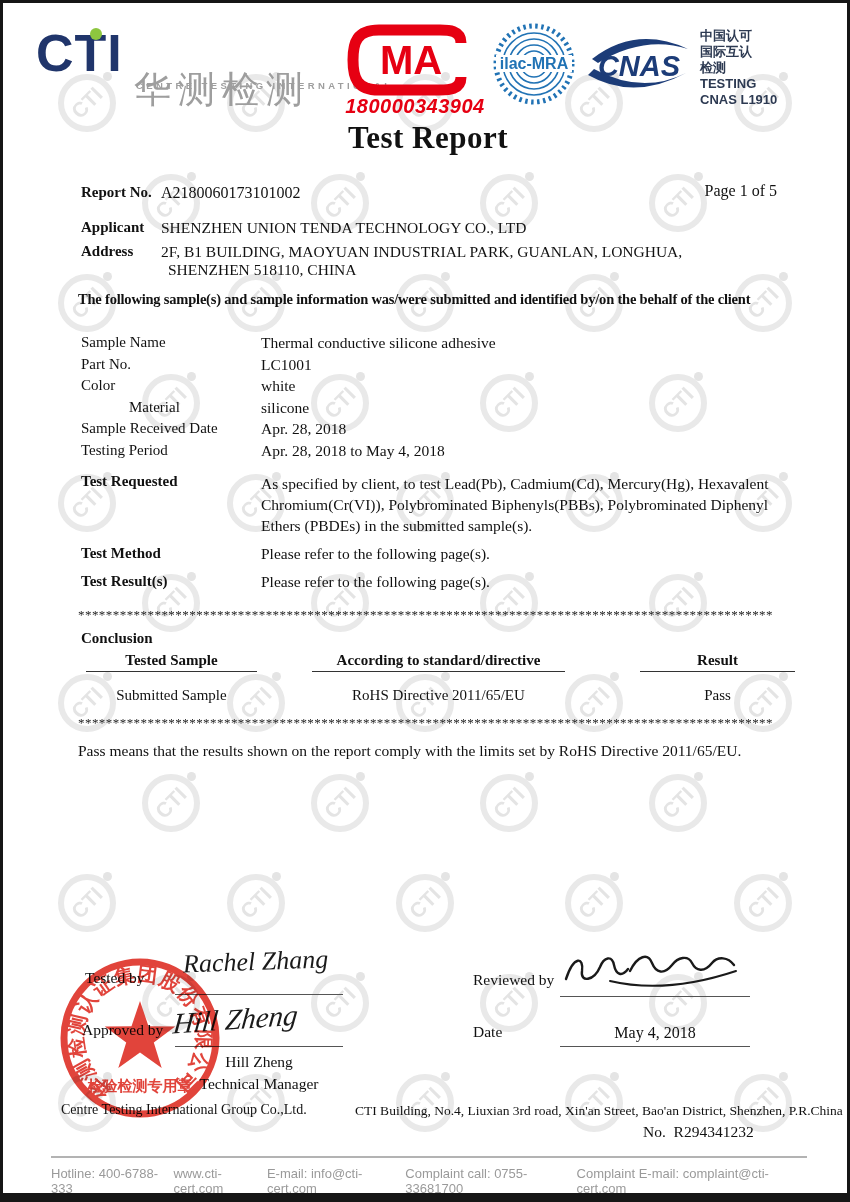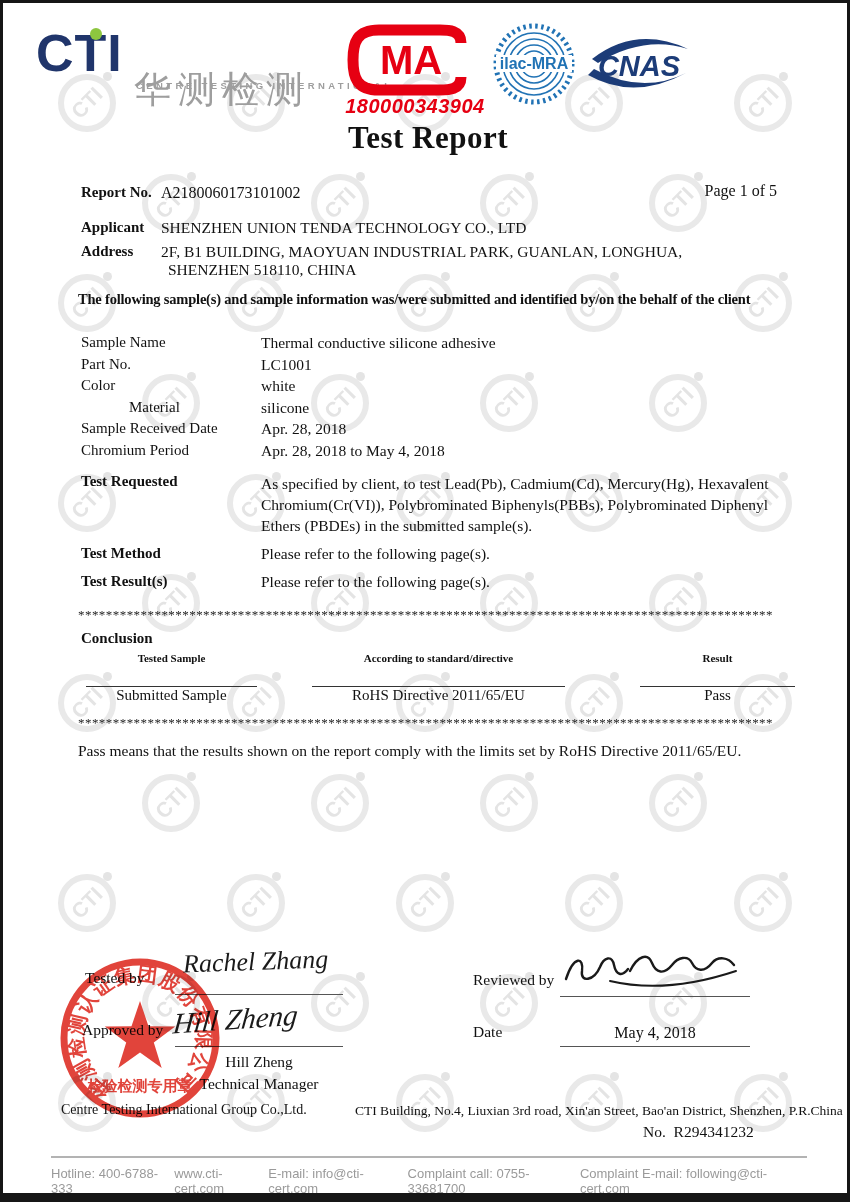--- a/index.html
+++ b/index.html
@@ -23,21 +23,21 @@
   .cma-num{font-family:"Liberation Sans",sans-serif;font-size:20px;font-weight:bold;color:var(--cma-red);letter-spacing:0.5px;text-align:center;}
   .accred{font-family:"Liberation Sans",sans-serif;font-size:13px;line-height:16px;font-weight:bold;color:#2d3a52;}
   .title{font-size:31px;font-weight:bold;text-align:center;letter-spacing:0.5px;font-family:"Liberation Serif",serif;}
   
   .lbl{font-weight:bold;font-size:15px;}
   .val{font-size:15.5px;}
   .pgno{font-size:16px;}
   .intro{font-weight:bold;font-size:14.5px;line-height:18px;letter-spacing:-0.2px;width:697px;}
   .fld-l{font-size:15px;}
   .sep{font-size:13px;letter-spacing:0.45px;white-space:nowrap;overflow:hidden;width:702px;color:#222;}
-  .th{font-weight:bold;font-size:11px;text-align:center;border-bottom:1.6px solid #333;padding-bottom:22px;}
+  .th{font-weight:bold;font-size:15px;text-align:center;border-bottom:1.6px solid #333;padding-bottom:2px;}
   .td{font-size:15px;text-align:center;}
   .sigline{border-top:1.6px solid #555;height:0;}
   .sig-hand{font-family:"Liberation Serif",serif;font-style:italic;color:#1a1a1a;white-space:nowrap;}
   .footer-items{display:flex;justify-content:space-between;font-family:"Liberation Sans",sans-serif;font-size:13px;color:var(--foot-gray);}
   .divider{background:#b3b3b3;height:2px;}
   .smalltext{font-size:13.5px;}
 </style>
 </head>
 <body>
 
@@ -268,20 +268,27 @@
     <rect x="4" y="33" width="76" height="17" fill="#ffffff"></rect>
     <text x="42" y="46.5" text-anchor="middle" font-family="Liberation Sans, sans-serif" font-size="16" font-weight="bold" fill="#2173b5">ilac-MRA</text>
   </svg>
 
   <svg class="abs" style="left:581px;top:30px;" width="110" height="62" viewBox="0 0 110 62">
     <path d="M 8,26 Q 52,-8 104,16 Q 60,2 14,30 Z" fill="#1c3c78"></path>
     <path d="M 4,42 Q 50,68 102,40 Q 58,62 10,36 Z" fill="#1c3c78"></path>
     <text x="55" y="43" text-anchor="middle" font-family="Liberation Sans, sans-serif" font-size="29" font-weight="bold" font-style="italic" fill="#1c3c78">CNAS</text>
   </svg>
 
+  <div class="abs accred" style="left:697px;top:25px;">
+    <div>中国认可</div>
+    <div>国际互认</div>
+    <div>检测</div>
+    <div>TESTING</div>
+    <div>CNAS L1910</div>
+  </div>
 
   <div class="abs title" style="left:0;top:117px;width:850px;">Test Report</div>
 
   <div class="abs lbl" style="left:78px;top:181px;">Report No.</div>
   <div class="abs val" style="left:158px;top:181px;font-size:16px;">A2180060173101002</div>
   <div class="abs pgno" style="right:70px;top:179px;">Page 1 of 5</div>
 
   <div class="abs lbl" style="left:78px;top:216px;">Applicant</div>
   <div class="abs val" style="left:158px;top:216px;">SHENZHEN UNION TENDA TECHNOLOGY CO., LTD</div>
 
@@ -294,21 +301,21 @@
   <div class="abs fld-l" style="left:78px;top:331px;">Sample Name</div>
   <div class="abs val" style="left:258px;top:331px;font-family:Liberation Serif, serif;">Thermal conductive silicone adhesive</div>
   <div class="abs fld-l" style="left:78px;top:353px;">Part No.</div>
   <div class="abs val" style="left:258px;top:353px;">LC1001</div>
   <div class="abs fld-l" style="left:78px;top:374px;">Color</div>
   <div class="abs val" style="left:258px;top:374px;">white</div>
   <div class="abs fld-l" style="left:78px;top:396px;margin-left:48px;">Material</div>
   <div class="abs val" style="left:258px;top:396px;">silicone</div>
   <div class="abs fld-l" style="left:78px;top:417px;">Sample Received Date</div>
   <div class="abs val" style="left:258px;top:417px;">Apr. 28, 2018</div>
-  <div class="abs fld-l" style="left:78px;top:439px;">Chromium Period</div>
+  <div class="abs fld-l" style="left:78px;top:439px;">Testing Period</div>
   <div class="abs val" style="left:258px;top:439px;">Apr. 28, 2018 to May 4, 2018</div>
 
   <div class="abs lbl" style="left:78px;top:470px;">Test Requested</div>
   <div class="abs val" style="left:258px;top:470px;width:528px;line-height:21px;">As specified by client, to test Lead(Pb), Cadmium(Cd), Mercury(Hg), Hexavalent Chromium(Cr(VI)), Polybrominated Biphenyls(PBBs), Polybrominated Diphenyl Ethers (PBDEs) in the submitted sample(s).</div>
 
   <div class="abs lbl" style="left:78px;top:542px;">Test Method</div>
   <div class="abs val" style="left:258px;top:542px;">Please refer to the following page(s).</div>
 
   <div class="abs lbl" style="left:78px;top:570px;">Test Result(s)</div>
   <div class="abs val" style="left:258px;top:570px;">Please refer to the following page(s).</div>
@@ -364,15 +371,15 @@
     </text>
     <text x="85" y="138" text-anchor="middle" font-size="15" font-weight="bold" fill="#dd2a20" font-family="Liberation Sans, sans-serif">检验检测专用章</text>
   </svg>
 
   <div class="abs divider" style="left:48px;top:1153px;width:756px;"></div>
   <div class="abs footer-items" style="left:48px;top:1163px;width:756px;">
     <span>Hotline: 400-6788-333</span>
     <span>www.cti-cert.com</span>
     <span>E-mail: info@cti-cert.com</span>
     <span>Complaint call: 0755-33681700</span>
-    <span>Complaint E-mail: following@cti-cert.com</span>
+    <span>Complaint E-mail: complaint@cti-cert.com</span>
   </div>
 </div>
 
 </body></html>

